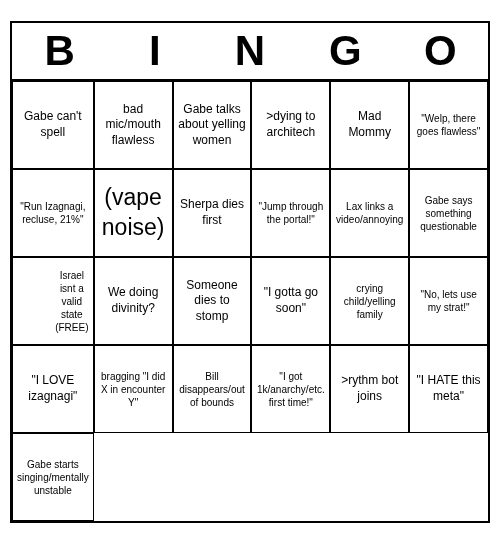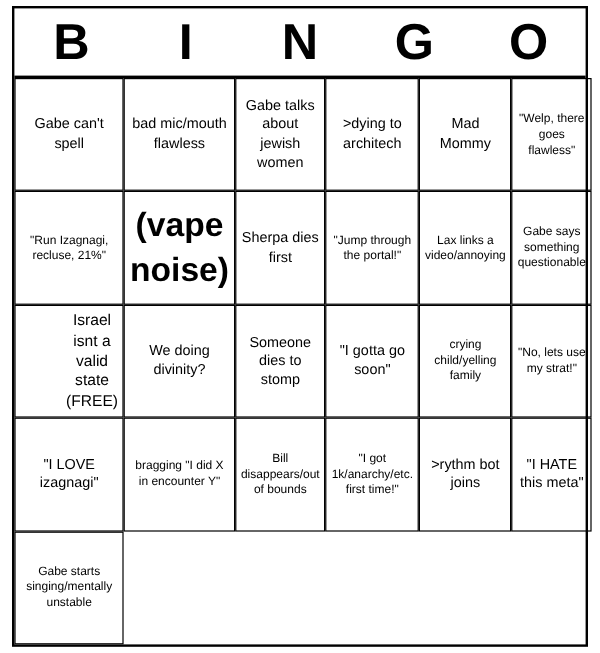--- a/index.html
+++ b/index.html
@@ -56,31 +56,31 @@
   <div class="bingo-header">
     <span>B</span>
     <span>I</span>
     <span>N</span>
     <span>G</span>
     <span>O</span>
   </div>
   <div class="bingo-grid">
   <div class="bingo-cell" style="font-size: 12px;">Gabe can't spell</div>
       <div class="bingo-cell" style="font-size: 12px;">bad mic/mouth flawless</div>
-      <div class="bingo-cell" style="font-size: 12px;">Gabe talks about jewish women</div>
+      <div class="bingo-cell" style="font-size: 12px;">Gabe talks about yelling women</div>
       <div class="bingo-cell" style="font-size: 12px; text-align: center;">&gt;dying to architech</div>
       <div class="bingo-cell" style="font-size: 12px;">Mad Mommy</div>
       <div class="bingo-cell" style="font-size: 10px;">"Welp, there goes flawless"</div>
       <div class="bingo-cell" style="font-size: 10px;">"Run Izagnagi, recluse, 21%"</div>
-      <div class="bingo-cell" style="font-size: 28px; font-weight: bold;">(vape noise)</div>
+      <div class="bingo-cell" style="font-size: 23px; font-weight: normal;">(vape noise)</div>
       <div class="bingo-cell" style="font-size: 12px;">Sherpa dies first</div>
       <div class="bingo-cell" style="font-size: 10px;">"Jump through the portal!"</div>
       <div class="bingo-cell" style="font-size: 10px;">Lax links a video/annoying</div>
       <div class="bingo-cell" style="font-size: 10px;">Gabe says something questionable</div>
-      <div class="bingo-cell" style="font-size: 13px; padding-left: 42px;">Israel isnt a valid state (FREE)</div>
+      <div class="bingo-cell" style="font-size: 10px; padding-left: 42px;">Israel isnt a valid state (FREE)</div>
       <div class="bingo-cell" style="font-size: 12px;">We doing divinity?</div>
       <div class="bingo-cell" style="font-size: 12px;">Someone dies to stomp</div>
       <div class="bingo-cell" style="font-size: 12px;">"I gotta go soon"</div>
       <div class="bingo-cell" style="font-size: 10px;">crying child/yelling family</div>
       <div class="bingo-cell" style="font-size: 10px;">"No, lets use my strat!"</div>
       <div class="bingo-cell" style="font-size: 12px;">"I LOVE izagnagi"</div>
       <div class="bingo-cell" style="font-size: 10px;">bragging "I did X in encounter Y"</div>
       <div class="bingo-cell" style="font-size: 10px; text-align: center;">Bill disappears/out of bounds</div>
       <div class="bingo-cell" style="font-size: 10px;">"I got 1k/anarchy/etc. first time!"</div>
       <div class="bingo-cell" style="font-size: 12px;">&gt;rythm bot joins</div>

